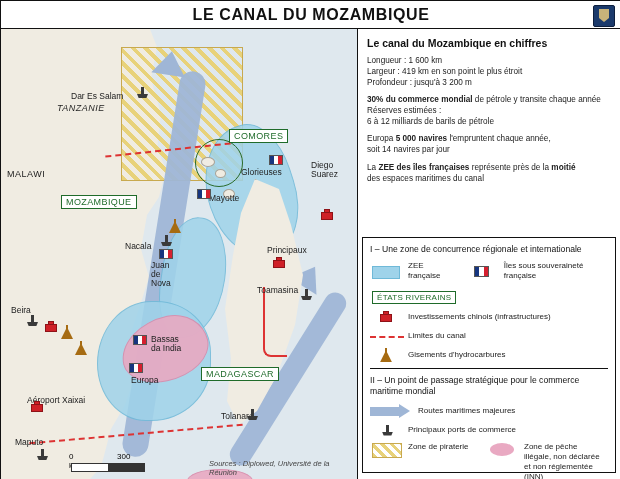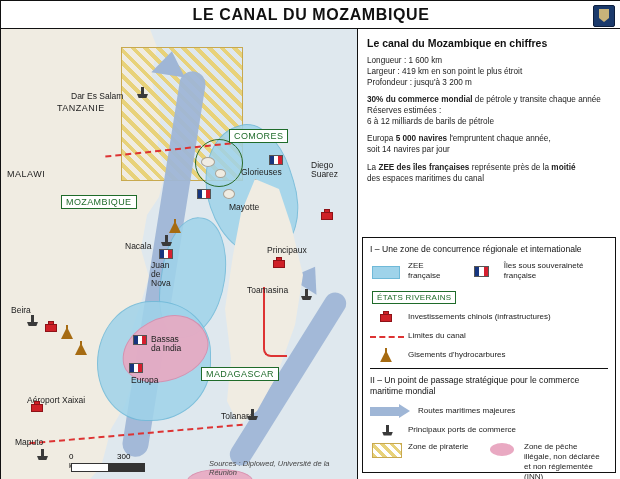--- a/index.html
+++ b/index.html
@@ -133,35 +133,35 @@
     <div id="madagascar"></div>
     <div class="isle" style="left:200px;top:128px;width:12px;height:8px;"></div>
     <div class="isle" style="left:214px;top:140px;width:9px;height:7px;"></div>
     <div class="isle" style="left:222px;top:160px;width:10px;height:8px;"></div>
     <div id="comoros-circle"></div>
 
     <div class="limit" id="lim1"></div>
     <div class="limit" id="lim2"></div>
     <div id="mad-route"></div>
 
-    <div class="mlab country" style="left:56px;top:74px;">TANZANIE</div>
+    <div class="mlab country" style="left:56px;top:74px;font-style:italic;">TANZANIE</div>
     <div class="mlab country" style="left:6px;top:140px;">MALAWI</div>
 
     <div class="boxlab" style="left:228px;top:100px;">COMORES</div>
     <div class="boxlab" style="left:60px;top:166px;">MOZAMBIQUE</div>
     <div class="boxlab" style="left:200px;top:338px;">MADAGASCAR</div>
 
     <div class="mlab" style="left:70px;top:62px;">Dar Es Salam</div>
     <div class="mlab" style="left:240px;top:138px;">Glorieuses</div>
     <div class="mlab" style="left:310px;top:132px;width:30px;white-space:normal;line-height:1.05;">Diego Suarez</div>
-    <div class="mlab" style="left:208px;top:173px;margin-left:20px;">Mayotte</div>
+    <div class="mlab" style="left:208px;top:164px;">Mayotte</div>
     <div class="mlab" style="left:124px;top:212px;">Nacala</div>
     <div class="mlab" style="left:266px;top:216px;">Principaux</div>
     <div class="mlab" style="left:150px;top:232px;width:30px;white-space:normal;line-height:1.05;">Juan de Nova</div>
-    <div class="mlab" style="left:246px;top:256px;">Toamasina</div>
+    <div class="mlab" style="left:256px;top:256px;">Toamasina</div>
     <div class="mlab" style="left:10px;top:276px;">Beira</div>
     <div class="mlab" style="left:150px;top:306px;width:34px;white-space:normal;line-height:1.05;">Bassas da India</div>
     <div class="mlab" style="left:130px;top:346px;">Europa</div>
     <div class="mlab" style="left:220px;top:382px;">Tolanaro</div>
     <div class="mlab" style="left:26px;top:366px;">Aéroport Xaixai</div>
     <div class="mlab" style="left:14px;top:408px;">Maputo</div>
 
     <div class="flag" style="left:268px;top:126px;"></div>
     <div class="flag" style="left:196px;top:160px;"></div>
     <div class="flag" style="left:158px;top:220px;"></div>

